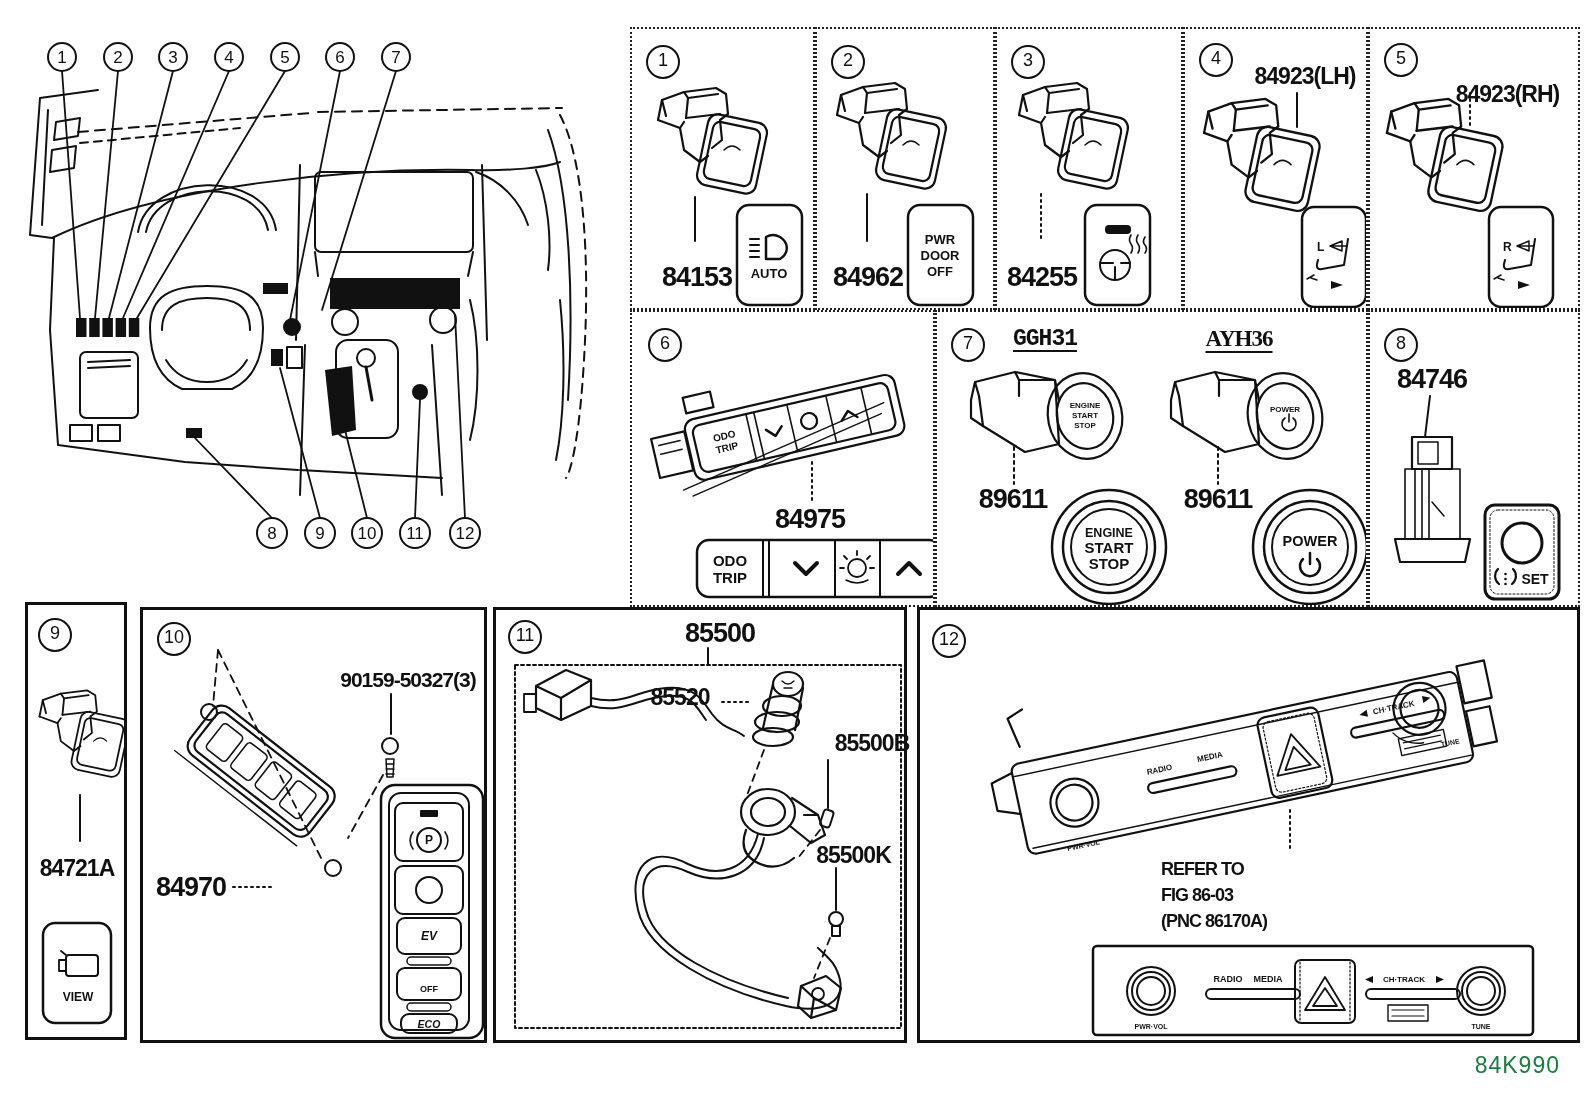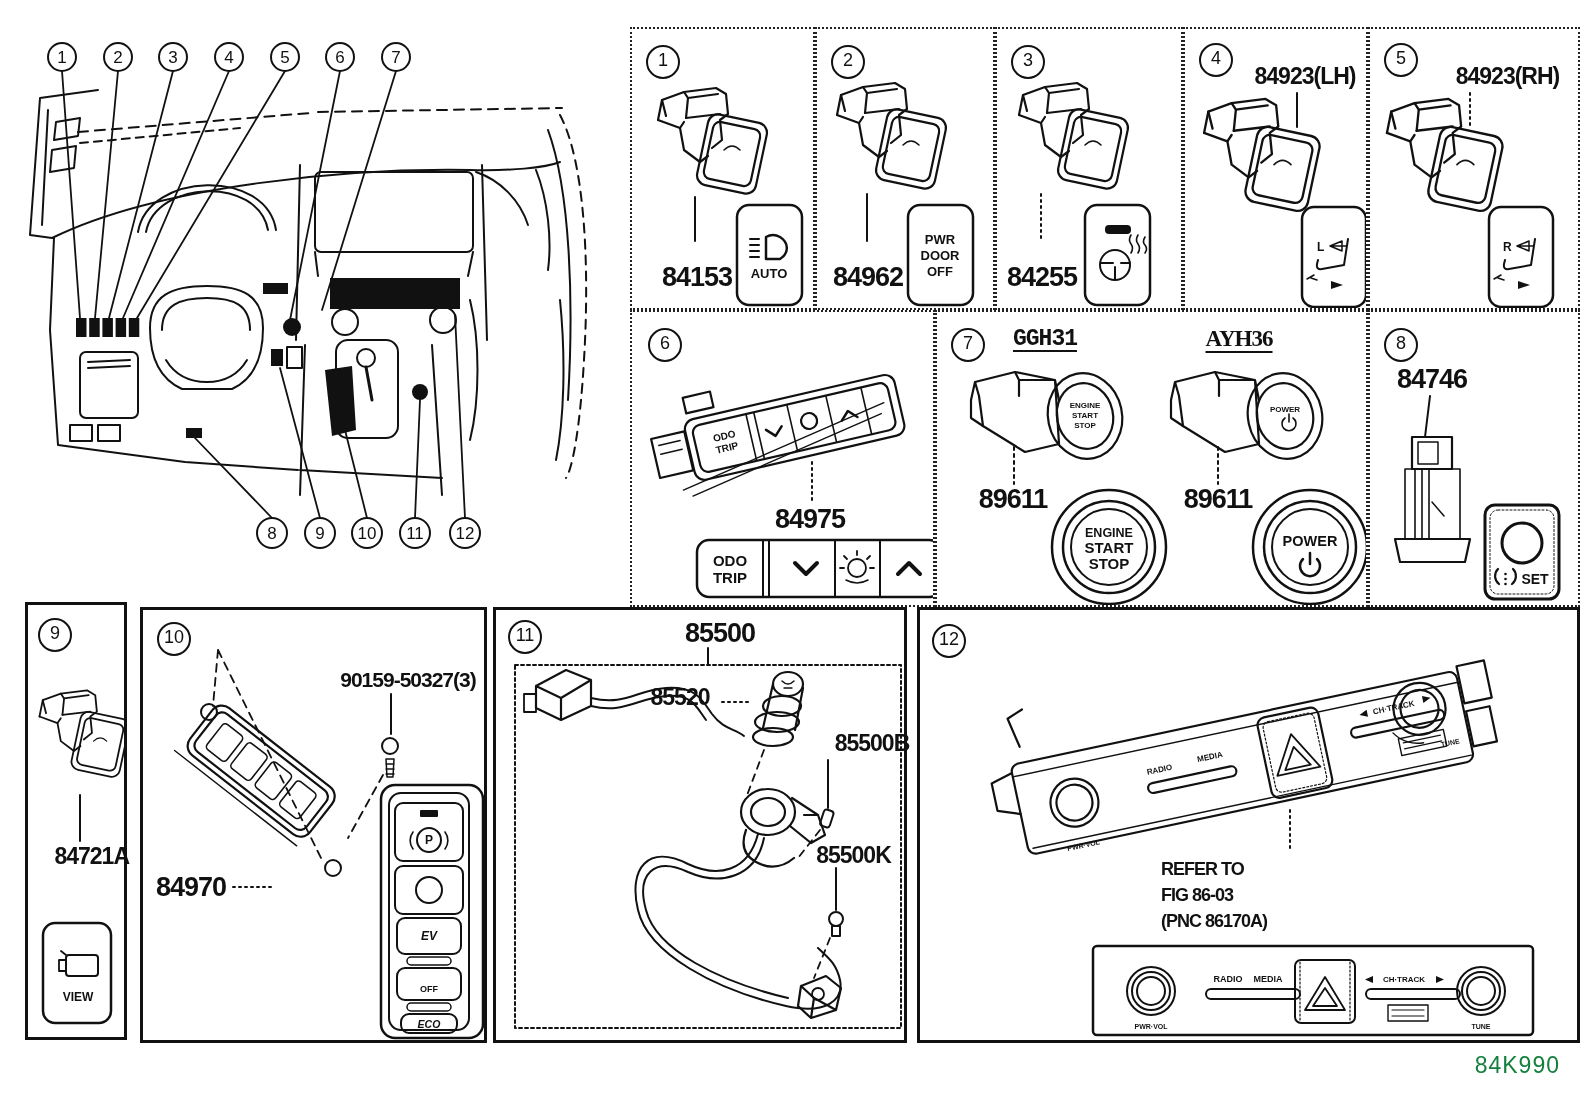--- a/index.html
+++ b/index.html
@@ -191,21 +191,21 @@
         <path d="M163,210 l-4,26 l-22,4 q-6,1 -5,-5 l1,-4"></path>
         <path d="M129,246 l-7,4 M126,249 l6,2" stroke-width="1.5"></path>
       </g>
       <path d="M146,252 l12,4 l-12,4 z" fill="#111"></path>
     </g>
   </svg>
 </div>
 
 <div class="cell" style="left:1368px;top:27px;width:212px;height:283px;">
   <div class="callout" style="left:14px;top:14px;">5</div>
-  <div class="part sm" style="left:70px;top:34px;width:135px;text-align:center;">84923(RH)</div>
+  <div class="part sm" style="left:70px;top:52px;width:135px;text-align:center;">84923(RH)</div>
   <svg class="art" width="208" height="279">
     <path class="ln" d="M100,64 L100,98" stroke-width="2" stroke-dasharray="2,4"></path>
     <use href="#sw3d" x="8" y="62" transform="scale(1.06)"></use>
     <rect x="119" y="178" width="64" height="100" rx="12" class="ln" stroke-width="2.5"></rect>
     <g>
       <text x="133" y="222" font-size="12" font-weight="bold">R</text>
       <path d="M159,212 l-12,5 l12,5 z M149,217 h14" fill="#111" class="ln" stroke-width="1.5"></path>
       <g class="ln" stroke-width="2">
         <path d="M165,210 l-4,26 l-22,4 q-6,1 -5,-5 l1,-4"></path>
         <path d="M131,246 l-7,4 M128,249 l6,2" stroke-width="1.5"></path>
@@ -320,21 +320,21 @@
     <path class="ln" d="M52,190 L52,236" stroke-width="2"></path>
     <g>
       <rect x="15" y="318" width="68" height="100" rx="12" class="ln" stroke-width="2.5"></rect>
       <g class="ln" stroke-width="2">
         <rect x="38" y="350" width="32" height="21" rx="3"></rect>
         <path d="M31,355 h7 v11 h-7 Z M38,350 l-5,-4" stroke-width="1.8"></path>
       </g>
       <text x="50" y="396" font-size="12" font-weight="bold" text-anchor="middle">VIEW</text>
     </g>
   </svg>
-  <div class="part sm" style="left:-3px;top:238px;width:104px;text-align:right;">84721A</div>
+  <div class="part sm" style="left:-3px;top:250px;width:104px;">84721A</div>
 </div>
 
 <div class="bbox" style="left:140px;top:607px;width:347px;height:436px;">
   <div class="callout" style="left:14px;top:12px;">10</div>
   <div class="part xs" style="left:190px;top:58px;width:150px;">90159-50327(3)</div>
   <div class="part" style="left:8px;top:262px;width:80px;">84970</div>
   <svg class="art" width="341" height="430">
     <path class="ln" d="M248,84 L248,124" stroke-width="2"></path>
     <g class="ln" stroke-width="2">
       <circle cx="247" cy="136" r="8"></circle>

